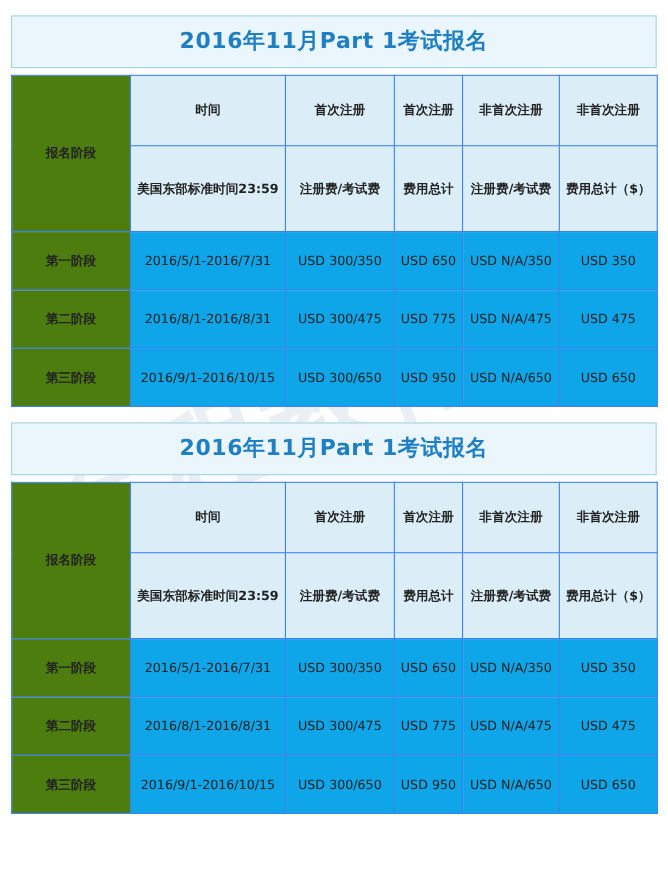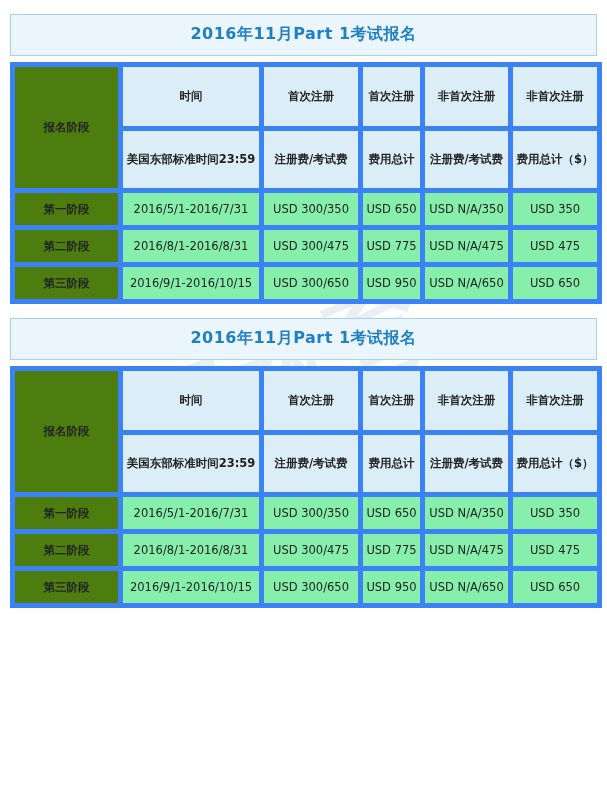--- a/index.html
+++ b/index.html
@@ -46,60 +46,60 @@
 
   .title-bar {
     border: 1px solid #9fd4ea;
     background: #eaf6fb;
     text-align: center;
     padding: 9px 0 10px 0;
     box-sizing: border-box;
   }
   .title-text {
     color: #1f7fc4;
-    font-size: 16px;
+    font-size: 20px;
     font-weight: bold;
     font-family: "DejaVu Sans", sans-serif;
     letter-spacing: 0.5px;
   }
 
   table.fee {
     border-collapse: collapse;
     width: 587px;
     table-layout: fixed;
     margin-top: 6px;
     background: #ffffff;
   }
   table.fee td, table.fee th {
-    border: 5px solid #3b82f6;
+    border: 1px solid #3b82f6;
     font-size: 11.5px;
     font-family: "DejaVu Sans", sans-serif;
     color: #222222;
     text-align: center;
     vertical-align: middle;
     padding: 4px 3px;
     box-sizing: border-box;
   }
   .hdr {
     background: #dbeef7;
     font-weight: bold;
     font-size: 12px;
   }
   .stage-cell {
     background: #4d7c0f;
     font-weight: bold;
     font-size: 12px;
   }
   .data-cell {
-    background: #86efac;
+    background: #0ea5e9;
     font-size: 11px;
-    height: 37px;
+    height: 53px;
   }
   .hdr-row1 td { height: 64px; }
-  .hdr-row2 td { height: 62px; margin-top: 40px; }
+  .hdr-row2 td { height: 78px; margin-top: 40px; }
   .c0 { width: 108px; }
   .c1 { width: 141px; }
   .c2 { width: 99px; }
   .c3 { width: 62px; }
   .c4 { width: 88px; }
   .c5 { width: 89px; }
 </style>
 </head>
 <body>
 

